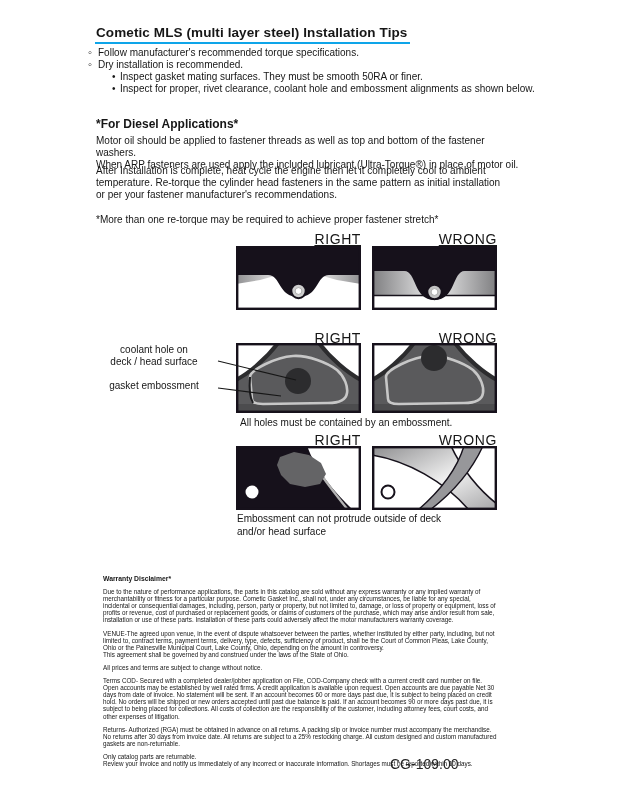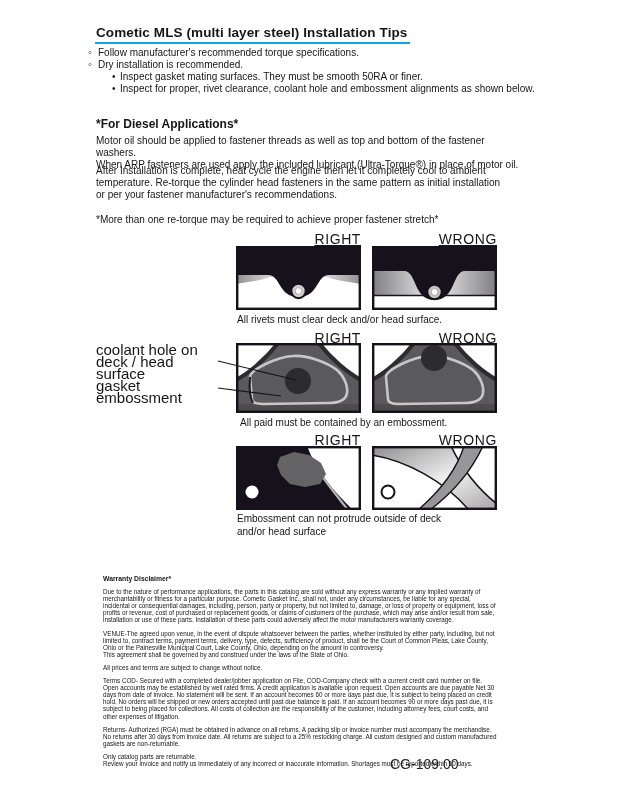--- a/index.html
+++ b/index.html
@@ -25,21 +25,21 @@
   .tip-item{position:relative;padding-left:8px;}
   .tip-item::before{content:"◦";position:absolute;left:-2px;top:-1px;font-size:11px;}
   .sub-item{position:relative;margin-left:22px;padding-left:8px;}
   .sub-item::before{content:"•";position:absolute;left:0;top:0;font-size:10px;}
 
   .diesel-heading{font-size:12px;font-weight:bold;}
   .body-text{font-size:10px;line-height:12px;}
 
   .rw-label{font-size:14px;letter-spacing:0.6px;text-align:right;width:125px;text-decoration:underline;}
   .caption{font-size:10px;line-height:12.5px;}
-  .pointer-label{font-size:15px;line-height:12px;text-align:left;}
+  .pointer-label{font-size:10px;line-height:12px;text-align:center;}
 
   .disclaimer{font-size:6.3px;line-height:7.1px;width:394px;}
   .disclaimer h4{font-size:6.8px;margin:0 0 6px 0;}
   .disclaimer p{margin:0 0 6px 0;}
   .page-num{font-size:14px;color:#242424;text-align:right;}
 
   svg{display:block;}
 </style>
 </head>
 <body>
@@ -102,21 +102,20 @@
       <rect width="125" height="64" fill="#ffffff"></rect>
       <path d="M0,25 H32 C45,25 42,48 62.5,48 C83,48 80,25 93,25 H125 V49.5 H0 Z" fill="url(#gw2)"></path>
       <line x1="0" y1="49.5" x2="125" y2="49.5" stroke="#16111b" stroke-width="1.6"></line>
       <path d="M0,0 H125 V25 H93 C80,25 84,54 62.5,54 C41,54 45,25 32,25 H0 Z" fill="#16111b"></path>
       <circle cx="62.5" cy="46" r="7.2" fill="#c2c2c2" stroke="#16111b" stroke-width="2"></circle>
       <circle cx="62.5" cy="46" r="3.4" fill="#ffffff" stroke="#9a9a9a" stroke-width="0.8"></circle>
       <rect x="1.2" y="1.2" width="122.6" height="61.6" fill="none" stroke="#16111b" stroke-width="2.4"></rect>
     </svg>
   </div>
 
-  <div class="abs caption" style="left:237px;top:314px;">All rivets must clear deck and/or head surface.</div>
 
   <div class="abs rw-label" style="left:236px;top:330px;">RIGHT</div>
   <div class="abs rw-label" style="left:372px;top:330px;">WRONG</div>
 
   <div class="abs pointer-label pre" style="left:96px;top:344px;width:116px;">coolant hole on
 deck / head surface</div>
   <div class="abs pointer-label" style="left:96px;top:380px;width:116px;">gasket embossment</div>
 
   <div class="abs" style="left:236px;top:343px;">
     <svg width="125" height="70" viewBox="0 0 125 70">
@@ -140,21 +139,21 @@
       <path d="M0,0 H42 C30,16 13,30 0,37 Z" fill="#ffffff"></path>
       <path d="M42,0 C30,16 13,30 0,37" fill="none" stroke="#2c2c2e" stroke-width="4"></path>
       <path d="M125,0 H83 C95,16 112,30 125,37 Z" fill="#ffffff"></path>
       <path d="M83,0 C95,16 112,30 125,37" fill="none" stroke="#2c2c2e" stroke-width="4"></path>
       <path d="M16,56 L14,34 C14,27 40,14 57,13 C72,12 92,20 101,27 C109,34 112,44 111,50 C110,57 102,60 92,60 L27,61 C19,61 16,59 16,56 Z" fill="none" stroke="#c7c7c7" stroke-width="2.6"></path>
       <circle cx="62" cy="15" r="13" fill="#2c2c2e"></circle>
       <rect x="1.2" y="1.2" width="122.6" height="67.6" fill="none" stroke="#16111b" stroke-width="2.4"></rect>
     </svg>
   </div>
 
-  <div class="abs caption" style="left:240px;top:417px;">All paid must be contained by an embossment.</div>
+  <div class="abs caption" style="left:240px;top:417px;">All holes must be contained by an embossment.</div>
 
   <div class="abs rw-label" style="left:236px;top:432px;">RIGHT</div>
   <div class="abs rw-label" style="left:372px;top:432px;">WRONG</div>
 
   <div class="abs" style="left:236px;top:446px;">
     <svg width="125" height="64" viewBox="0 0 125 64">
       <rect width="125" height="64" fill="#ffffff"></rect>
       <path d="M0,0 H71 C80,24 98,46 117,64 L0,64 Z" fill="#16111b"></path>
       <path d="M86,30 C96,44 104,54 112,64" fill="none" stroke="#b5b5b5" stroke-width="2.2"></path>
       <path d="M44,11 L58,6 L73,9 L85,17 L90,28 L84,38 L69,41 L54,38 L45,29 L41,19 Z" fill="#646466"></path>

